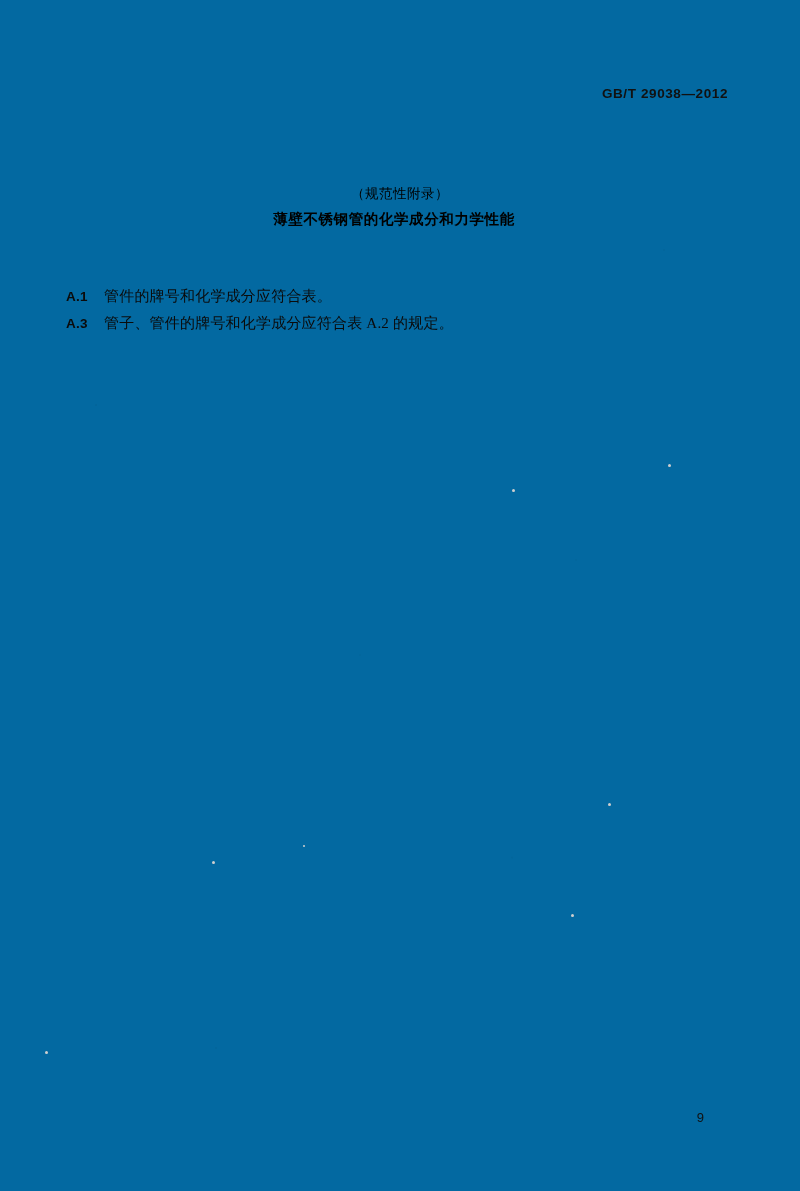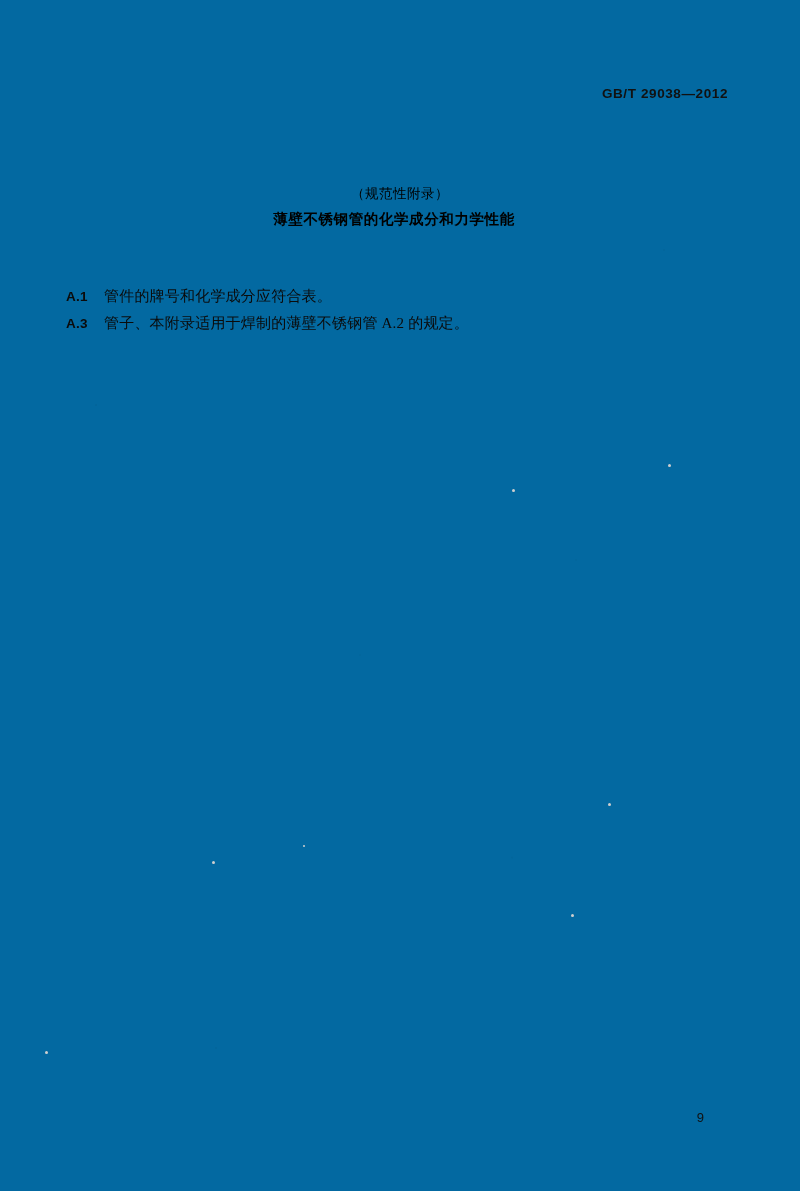--- a/index.html
+++ b/index.html
@@ -143,21 +143,21 @@
 
     <div class="annex-subject">薄壁不锈钢管的化学成分和力学性能</div>
 
     <div class="clauses">
       <div class="clause">
         <span class="clause-num">A.1</span>
         <span class="clause-text">管件的牌号和化学成分应符合表。</span>
       </div>
       <div class="clause">
         <span class="clause-num">A.3</span>
-        <span class="clause-text">管子、本附录适用于焊制的薄壁不锈钢管 A.2 的规定。</span>
+        <span class="clause-text">管子、管件的牌号和化学成分应符合表 A.2 的规定。</span>
       </div>
     </div>
 
     <div class="page-number">9</div>
 
     <span class="speck" style="left:668px; top:464px; width:3px; height:3px;"></span>
     <span class="speck" style="left:512px; top:489px; width:3px; height:3px;"></span>
     <span class="speck" style="left:608px; top:803px; width:3px; height:3px;"></span>
     <span class="speck" style="left:212px; top:861px; width:3px; height:3px;"></span>
     <span class="speck" style="left:303px; top:845px; width:2px; height:2px;"></span>

